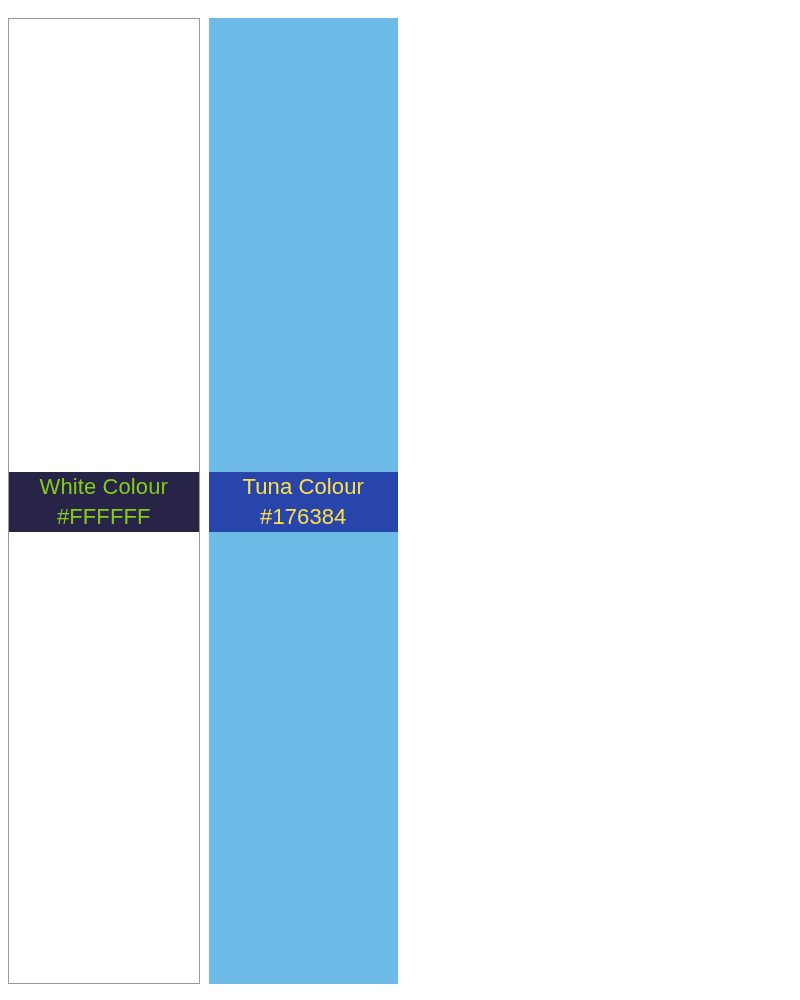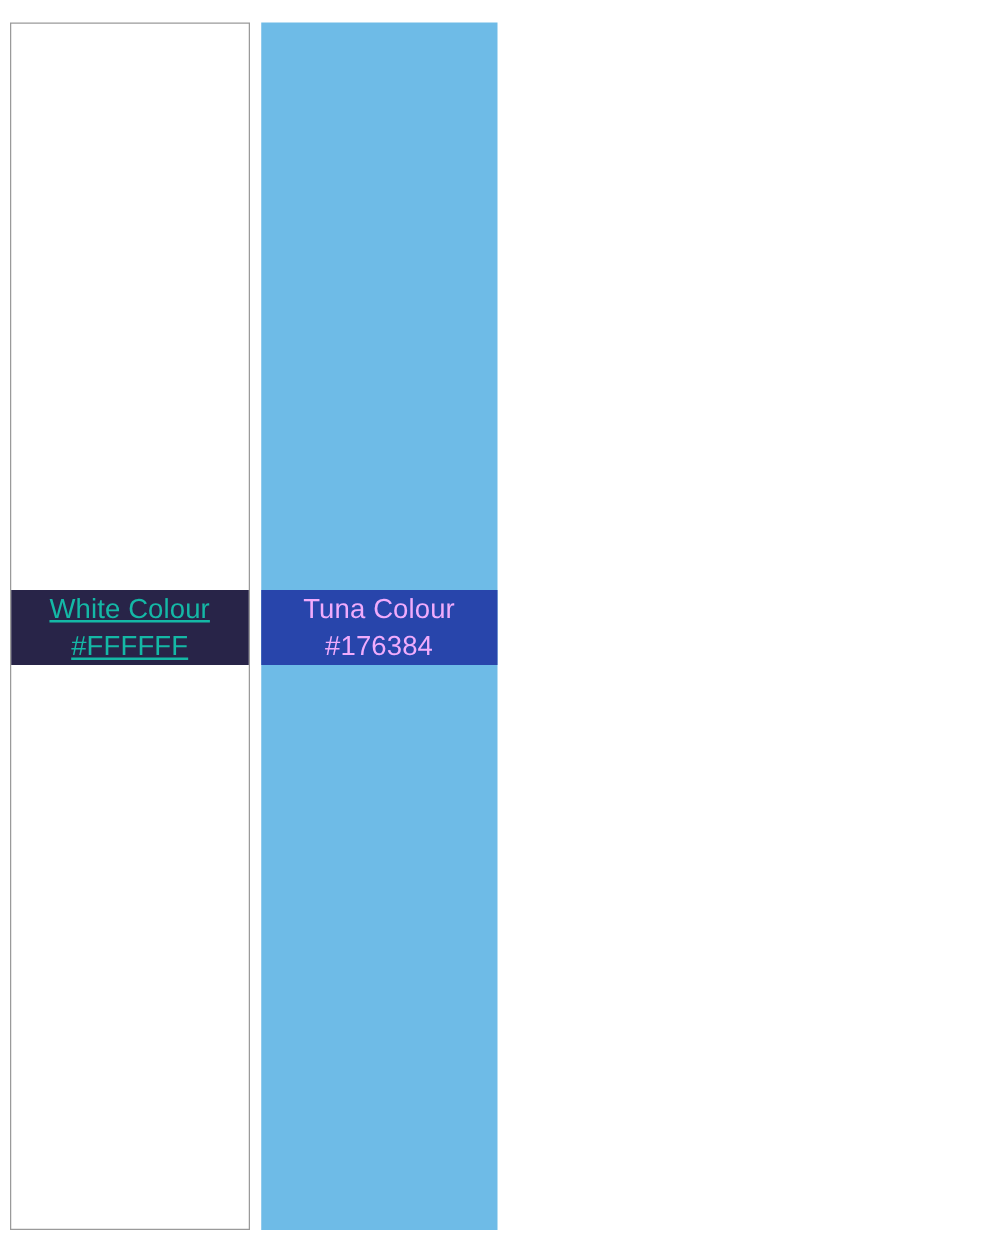--- a/index.html
+++ b/index.html
@@ -70,29 +70,29 @@
   .swatch.is-dark .swatch-label {
     color: #ffffff;
   }
 </style>
 </head>
 <body>
 
 <div class="palette">
 
   <div class="swatch is-light" style="background-color: rgb(255, 255, 255); border: 1px solid rgb(154, 154, 154);">
-    <div class="swatch-label" style="color: #14b8a6; background-color: rgb(40, 36, 72); text-decoration: underline;">
+    <div class="swatch-label" style="color: #84cc16; background-color: rgb(40, 36, 72);">
       <span class="swatch-name">White Colour</span>
       <br>
       <span class="swatch-hex">#FFFFFF</span>
     </div>
   </div>
 
   <div class="swatch is-dark" style="background-color: rgb(110, 187, 231);">
-    <div class="swatch-label" style="color: #f0abfc; background-color: rgb(40, 69, 171);">
+    <div class="swatch-label" style="color: #fde047; background-color: rgb(40, 69, 171);">
       <span class="swatch-name">Tuna Colour</span>
       <br>
       <span class="swatch-hex">#176384</span>
     </div>
   </div>
 
   <div class="swatch is-dark">
     <div class="swatch-label">
       <span class="swatch-name">Vikin Colour</span>
       <br>

